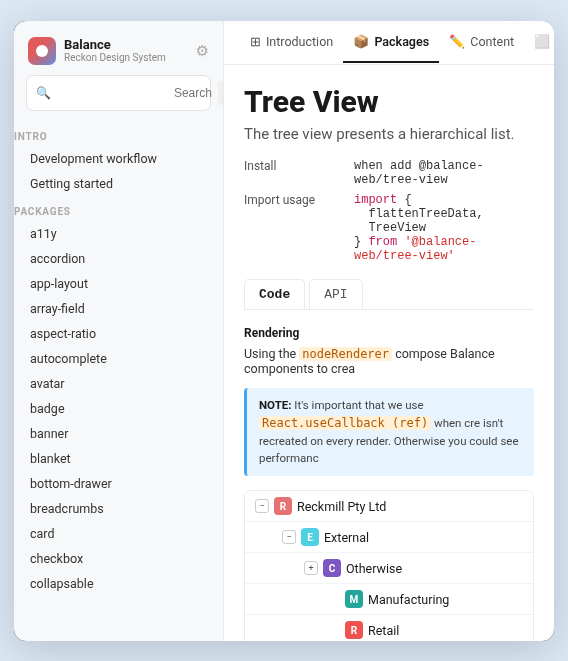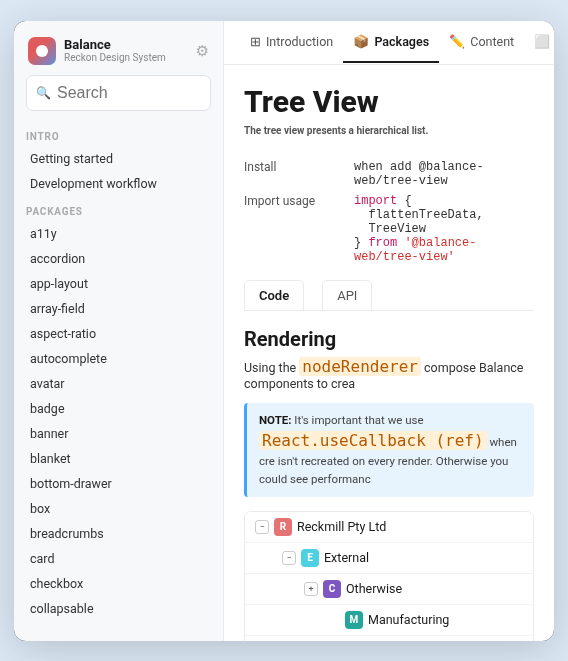--- a/index.html
+++ b/index.html
@@ -82,44 +82,45 @@
       background: #fff;
       border: 1px solid #e0e2e7;
       border-radius: 7px;
       padding: 5px 9px;
       gap: 6px;
     }
     .search-box input {
       border: none;
       outline: none;
       background: transparent;
-      font-size: 16px;
+      font-size: 12px;
       color: #333;
       flex: 1;
+      text-align: right;
     }
     .search-kbd {
       font-size: 10px;
       color: #bbb;
       background: #f0f0f0;
       border-radius: 3px;
       padding: 1px 4px;
     }
     .sidebar-nav {
       flex: 1;
       overflow-y: auto;
       padding: 0 0 10px 0;
     }
     .sidebar-nav::-webkit-scrollbar { width: 4px; }
     .sidebar-nav::-webkit-scrollbar-thumb { background: #ddd; border-radius: 2px; }
     .nav-section-label {
       font-size: 10px;
       font-weight: 700;
       color: #aaa;
       letter-spacing: 0.08em;
-      padding: 10px 16px 4px 12px;
+      padding: 10px 16px 4px 0;
       text-transform: uppercase;
     }
     .nav-item {
       font-size: 12.5px;
       color: #333;
       padding: 5px 16px;
       cursor: pointer;
       border-radius: 0;
       transition: background 0.1s;
     }
@@ -173,24 +174,23 @@
     .content-area::-webkit-scrollbar-thumb { background: #ddd; border-radius: 2px; }
 
     .page-title {
       font-size: 30px;
       font-weight: 800;
       color: #1a1a1a;
       line-height: 1.15;
       margin-bottom: 6px;
     }
     .page-subtitle {
-      font-size: 10px;
+      font-size: 15px;
       color: #555;
-      margin-bottom: 24px;
-      font-weight: bold;
+      margin-bottom: 16px;
     }
 
     
     .install-table {
       margin-bottom: 16px;
       width: 100%;
     }
     .install-row {
       display: flex;
       gap: 20px;
@@ -206,60 +206,61 @@
       font-size: 12px;
       color: #333;
       font-family: 'Menlo', 'Monaco', 'Courier New', monospace;
     }
     .install-value .kw { color: #c2185b; }
     .install-value .str { color: #d32f2f; }
 
     
     .content-tabs {
       display: flex;
-      gap: 14px;
+      gap: 0;
       border-bottom: 1px solid #e8eaed;
       margin-bottom: 16px;
+      font-family: Liberation Mono, monospace;
     }
     .content-tab {
       font-size: 13px;
       color: #555;
       padding: 7px 14px;
       cursor: pointer;
       border: 1px solid #e8eaed;
       border-bottom: none;
       background: #fff;
       margin-right: 4px;
       border-radius: 5px 5px 0 0;
     }
     .content-tab.active {
       color: #1a1a1a;
       font-weight: 600;
       background: #fff;
     }
 
     
     .section-title {
-      font-size: 20px;
+      font-size: 12px;
       font-weight: 700;
       color: #1a1a1a;
       margin-bottom: 6px;
     }
     .section-desc {
       font-size: 12.5px;
       color: #333;
       margin-bottom: 12px;
     }
     .highlight {
       background: #fff0d6;
       color: #b35900;
       border-radius: 3px;
       padding: 0 3px;
       font-family: monospace;
-      font-size: 16px;
+      font-size: 12px;
       margin-top: 12px;
     }
 
     
     .note-box {
       background: #e8f4fd;
       border-left: 3px solid #42a5f5;
       border-radius: 4px;
       padding: 9px 12px;
       font-size: 11.5px;
@@ -337,37 +338,36 @@
     </div>
 
     <div class="search-box">
       <span style="color:#aaa;font-size:12px;">🔍</span>
       <input type="text" placeholder="Search" style="">
       <span class="search-kbd">⌘ K</span>
     </div>
 
     <div class="sidebar-nav">
       <div class="nav-section-label">INTRO</div>
+      <div class="nav-item">Development workflow</div>
       <div class="nav-item">Getting started</div>
-      <div class="nav-item">Development workflow</div>
 
       <div class="nav-section-label">PACKAGES</div>
       <div id="pkg-items">
           <div class="nav-item">a11y</div>
           <div class="nav-item">accordion</div>
           <div class="nav-item">app-layout</div>
           <div class="nav-item">array-field</div>
           <div class="nav-item">aspect-ratio</div>
           <div class="nav-item">autocomplete</div>
           <div class="nav-item">avatar</div>
           <div class="nav-item">badge</div>
           <div class="nav-item">banner</div>
           <div class="nav-item">blanket</div>
           <div class="nav-item">bottom-drawer</div>
-          <div class="nav-item">box</div>
           <div class="nav-item">breadcrumbs</div>
           <div class="nav-item">card</div>
           <div class="nav-item">checkbox</div>
           <div class="nav-item">collapsable</div>
         </div>
     </div>
   </div>
 
   <div class="main-content">
 

